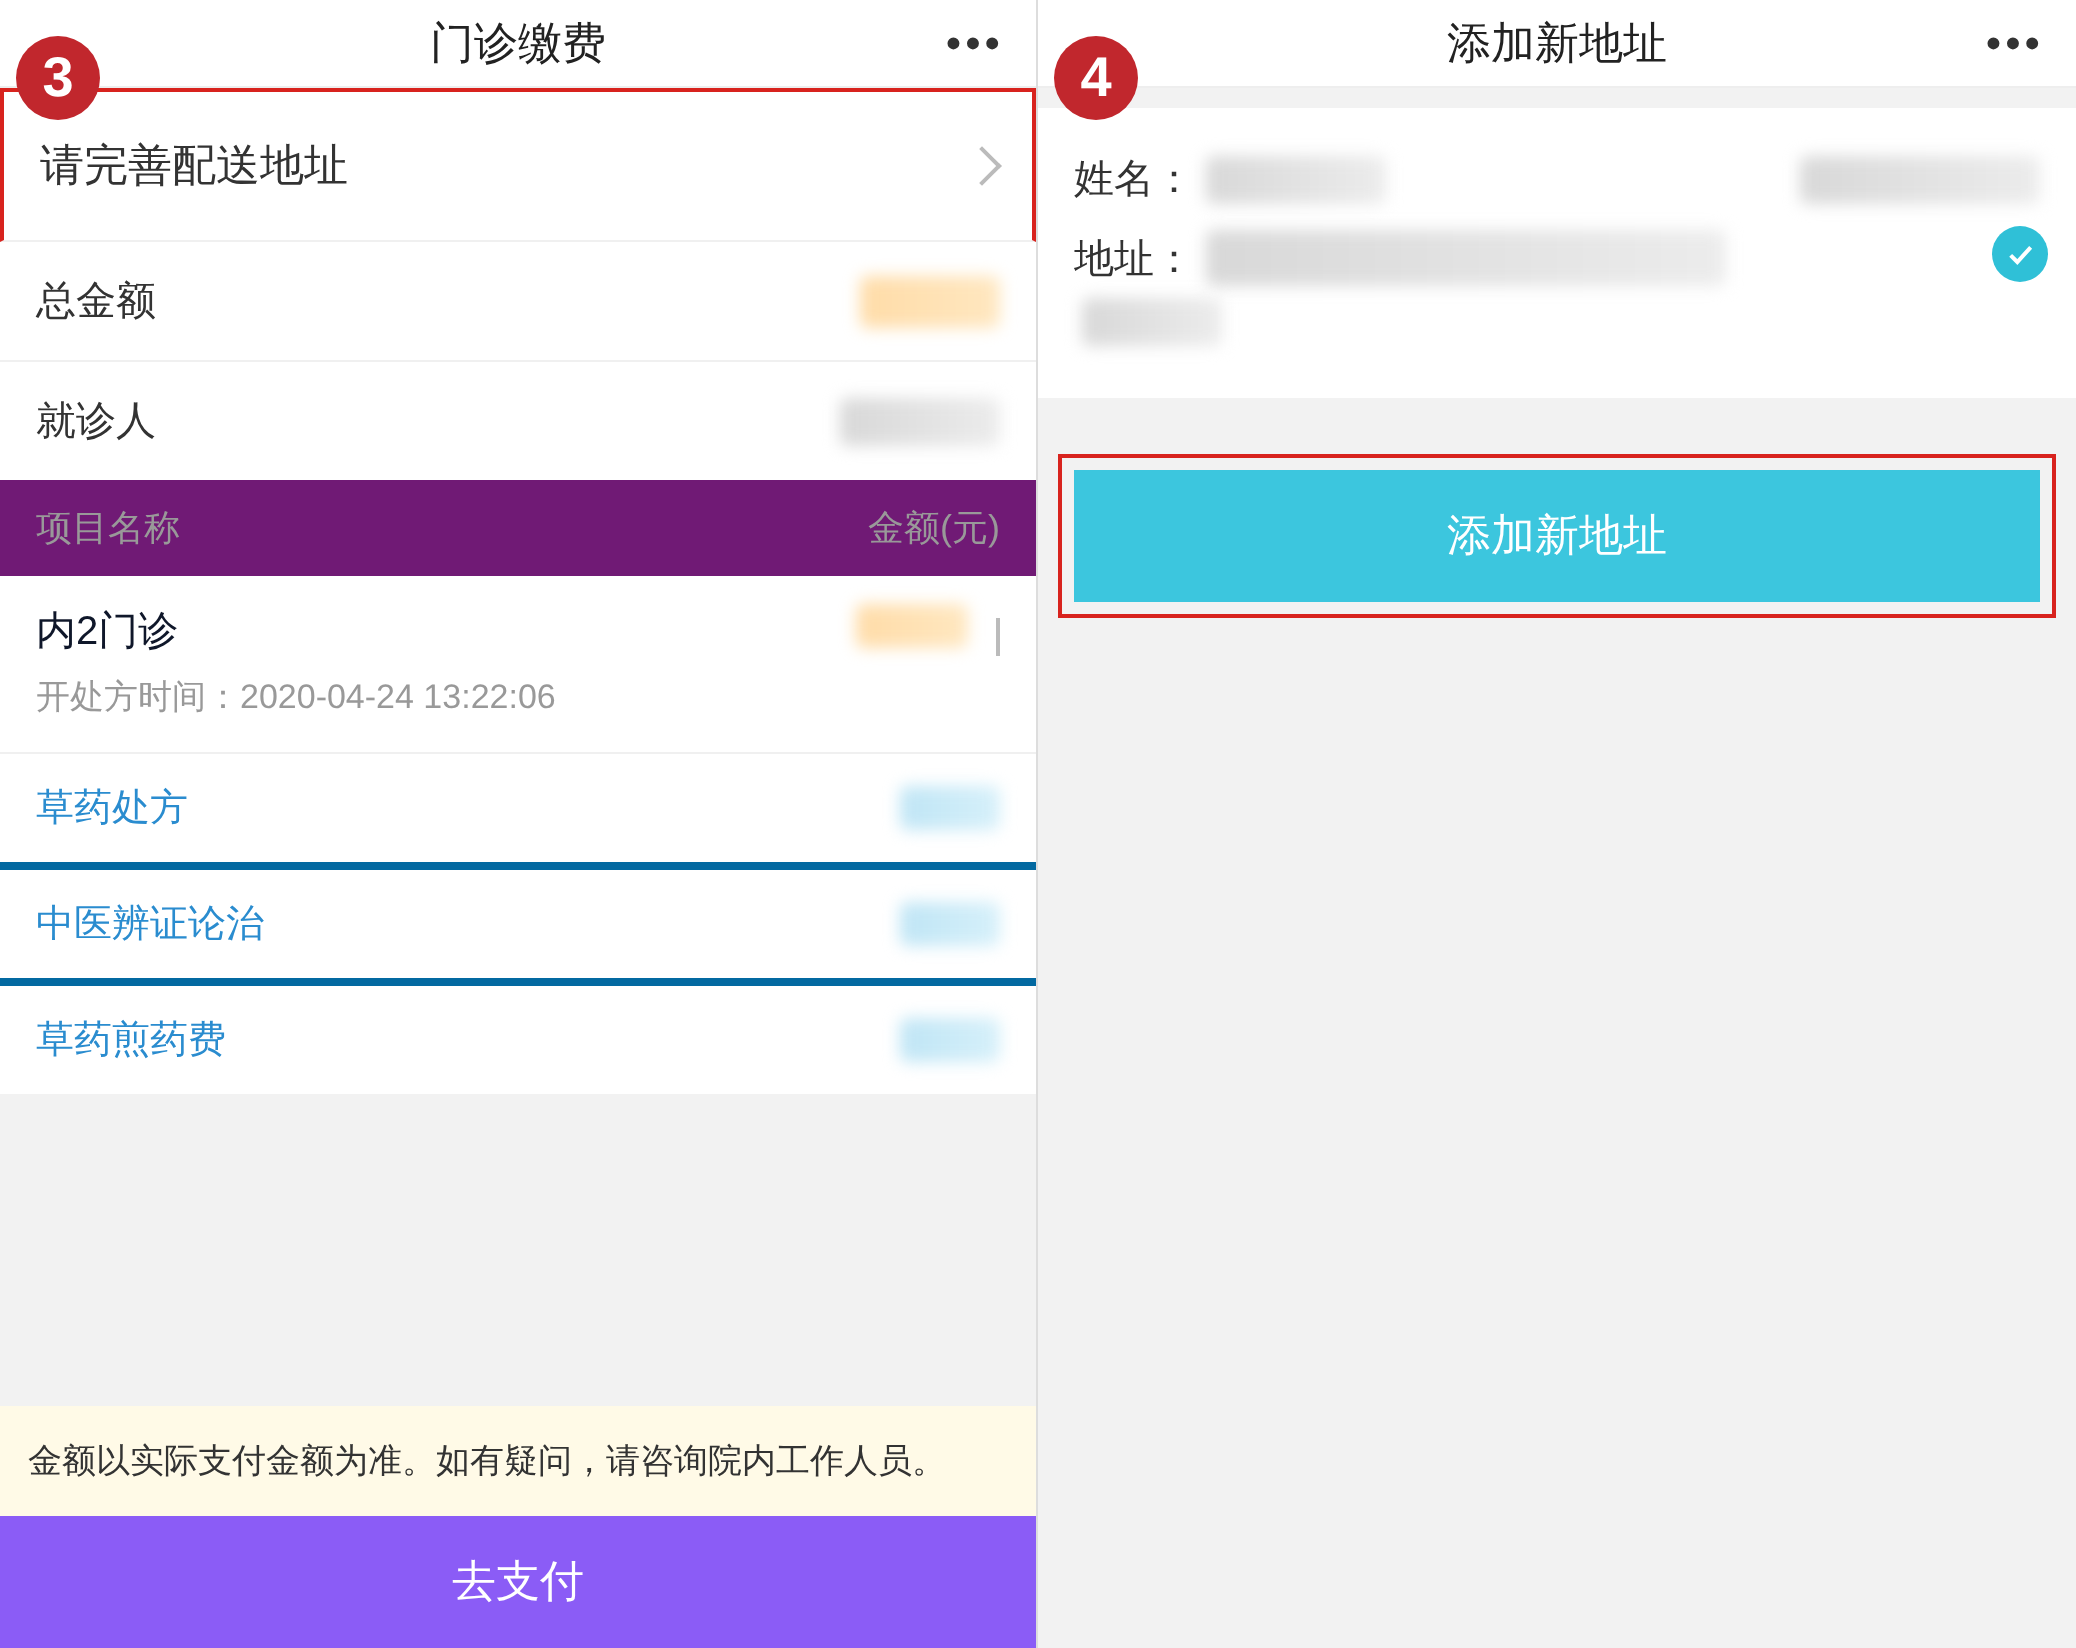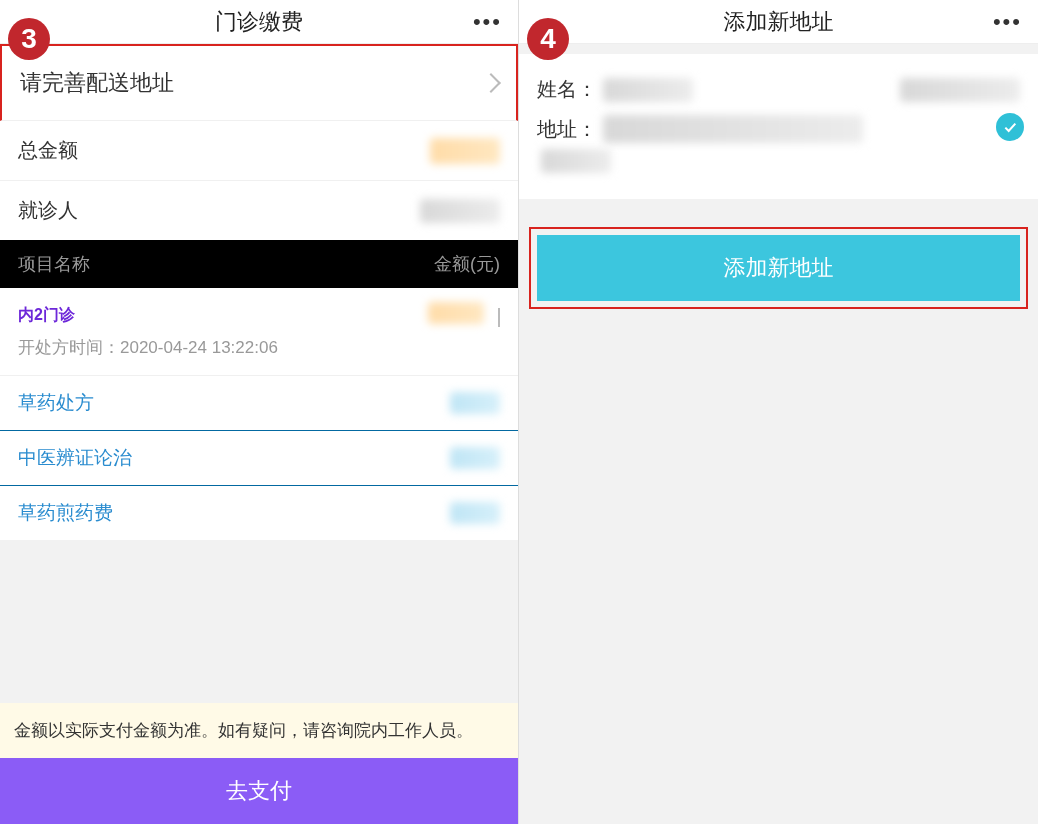--- a/index.html
+++ b/index.html
@@ -35,32 +35,32 @@
     transform:rotate(-45deg); margin-left:14px;
   }
   .blur {
     display:inline-block; border-radius:4px; filter:blur(4px);
   }
   .blur.orange { background:linear-gradient(90deg,#ffdca8,#ffe7c0); width:70px; height:26px; }
   .blur.gray   { background:linear-gradient(90deg,#d8d8d8,#ececec); width:80px; height:24px; }
   .blur.blue   { background:linear-gradient(90deg,#bfe5f5,#d6f0fa); width:50px; height:22px; }
   .blur.big    { width:260px; height:28px; }
   .sect-hdr {
-    background:#000000; padding:12px 18px; display:flex; justify-content:space-between;
+    background:#701a75; padding:12px 18px; display:flex; justify-content:space-between;
     font-size:18px; color:#999;
   }
   .dept {
     background:#fff; padding:14px 18px 16px 18px; border-bottom:1px solid #f0f0f0;
   }
   .dept-top { display:flex; justify-content:space-between; align-items:center; }
-  .dept-name { font-size:16px; color:#6d28d9;font-weight:bold; }
+  .dept-name { font-size:20px; color:#0f172a; }
   .dept-sub { font-size:17px; color:#999; margin-top:8px; }
   .link-row {
     background:#fff; padding:14px 18px; display:flex; justify-content:space-between; align-items:center;
-    font-size:19px; color:#2a8ccf; border-bottom:1px solid #0369a1;
+    font-size:19px; color:#2a8ccf; border-bottom:4px solid #0369a1;
   }
   .spacer { flex:1; background:#f2f2f2; }
   .notice {
     background:#fffae7; color:#333; font-size:17px; padding:16px 14px; text-align:left;
   }
   .paybtn {
     background:#8b5cf6; color:#fff; font-size:22px; text-align:center; padding:18px 0; cursor:pointer;
   }
   
   .addr-card {

